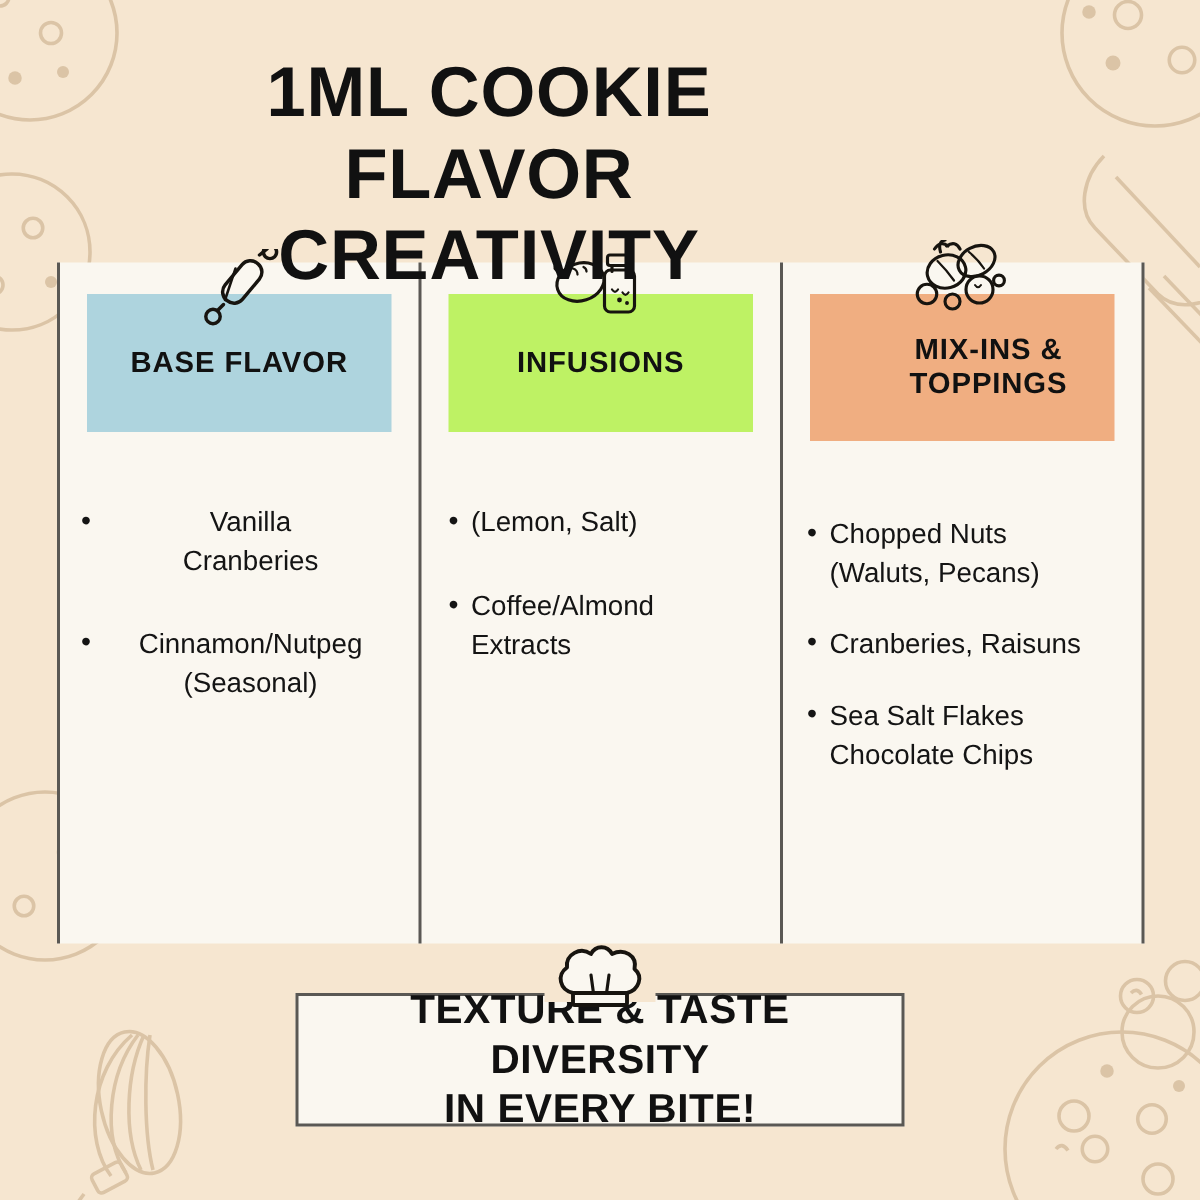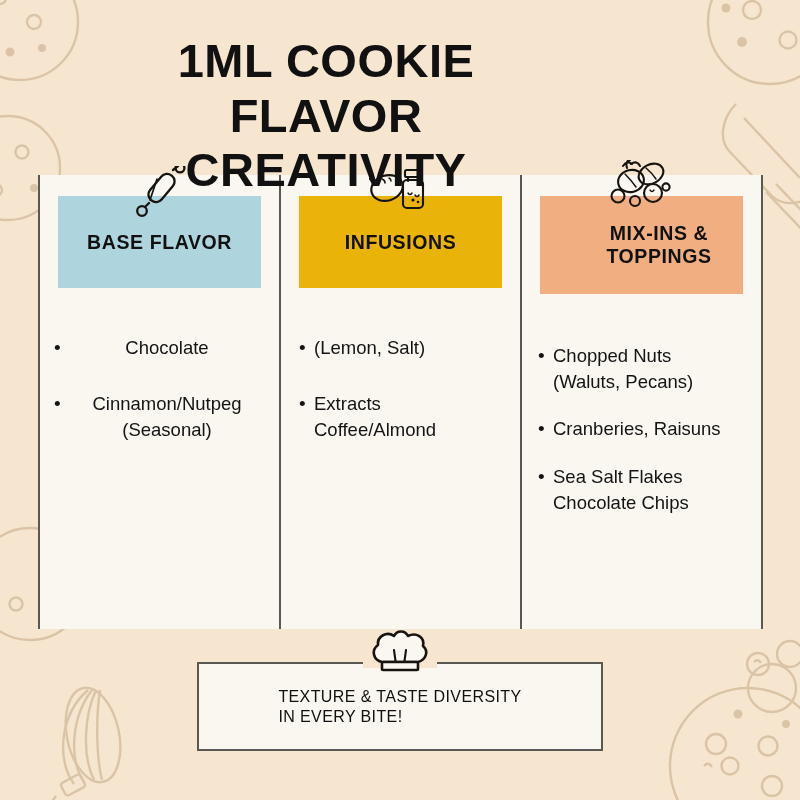--- a/index.html
+++ b/index.html
@@ -79,21 +79,21 @@
   .col-head-label {
     font-size: 19.5px;
     font-weight: bold;
     letter-spacing: 0.6px;
     line-height: 1.18;
     color: #111111;
     text-transform: uppercase;
     padding: 0 6px;
   }
   #col-1 .col-head { background: #aed4de; }
-  #col-2 .col-head { background: #eab308; }
+  #col-2 .col-head { background: #bef264; }
   #col-3 .col-head { background: #f0ae81; top: 21px; height: 98px; padding-left: 35px; }
 
   .col-icon {
     position: absolute;
     top: -30px;
     left: 0;
     right: 0;
     display: flex;
     justify-content: center;
     z-index: 4;
@@ -142,24 +142,25 @@
     width: 406px;
     height: 89px;
     background: #faf7f0;
     border: 2px solid #5a5854;
     z-index: 2;
     display: flex;
     align-items: center;
     justify-content: center;
   }
   #footer-text {
-    font-size: 16px;
-    font-weight: normal;
+    font-size: 27px;
+    font-weight: bold;
     letter-spacing: 0.4px;
     line-height: 1.22;
+    text-align: center;
     color: #111111;
     text-transform: uppercase;
   }
   #chef-hat-wrap {
     position: absolute;
     left: 197px;
     top: 630px;
     width: 406px;
     display: flex;
     justify-content: center;
@@ -269,21 +270,22 @@
           <circle cx="12" cy="45" r="4.8"></circle>
           <path d="M27 13 L 20 34" stroke-width="1.7"></path>
         </svg>
       </div>
       <div class="col-head-label">BASE FLAVOR</div>
     </div>
     <div class="col-body">
       <div class="bullet-item">
         <span class="bullet-dot">•</span>
         <span class="bullet-lines">
-          <div>Chocolate</div>
+          <div>Vanilla</div>
+          <div>Cranberies</div>
         </span>
       </div>
       <div class="bullet-item">
         <span class="bullet-dot">•</span>
         <span class="bullet-lines">
           <div>Cinnamon/Nutpeg</div>
           <div>(Seasonal)</div>
         </span>
       </div>
     </div>
@@ -310,22 +312,22 @@
     <div class="col-body">
       <div class="bullet-item">
         <span class="bullet-dot">•</span>
         <span class="bullet-lines">
           <div>(Lemon, Salt)</div>
         </span>
       </div>
       <div class="bullet-item">
         <span class="bullet-dot">•</span>
         <span class="bullet-lines">
+          <div>Coffee/Almond</div>
           <div>Extracts</div>
-          <div>Coffee/Almond</div>
         </span>
       </div>
     </div>
   </div>
 
   <div class="col" id="col-3">
     <div class="col-head">
       <div class="col-icon">
         <svg width="74" height="54" viewBox="0 0 74 54" xmlns="http://www.w3.org/2000/svg" fill="none" stroke="#17140f" stroke-width="2.1" stroke-linecap="round" stroke-linejoin="round">
           <path d="M18 6 q 4 -6 9 -2 M26 4 q 6 -4 9 2 M22 8 q -2 -7 3 -8"></path>

